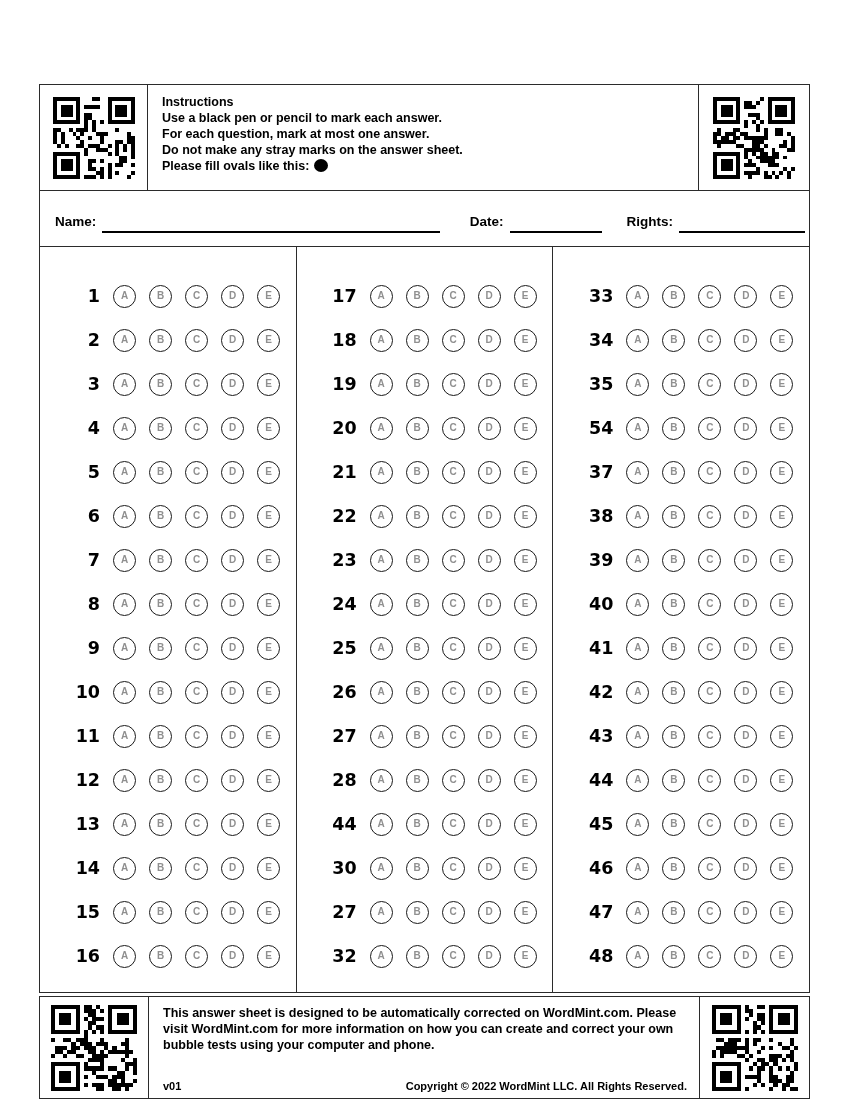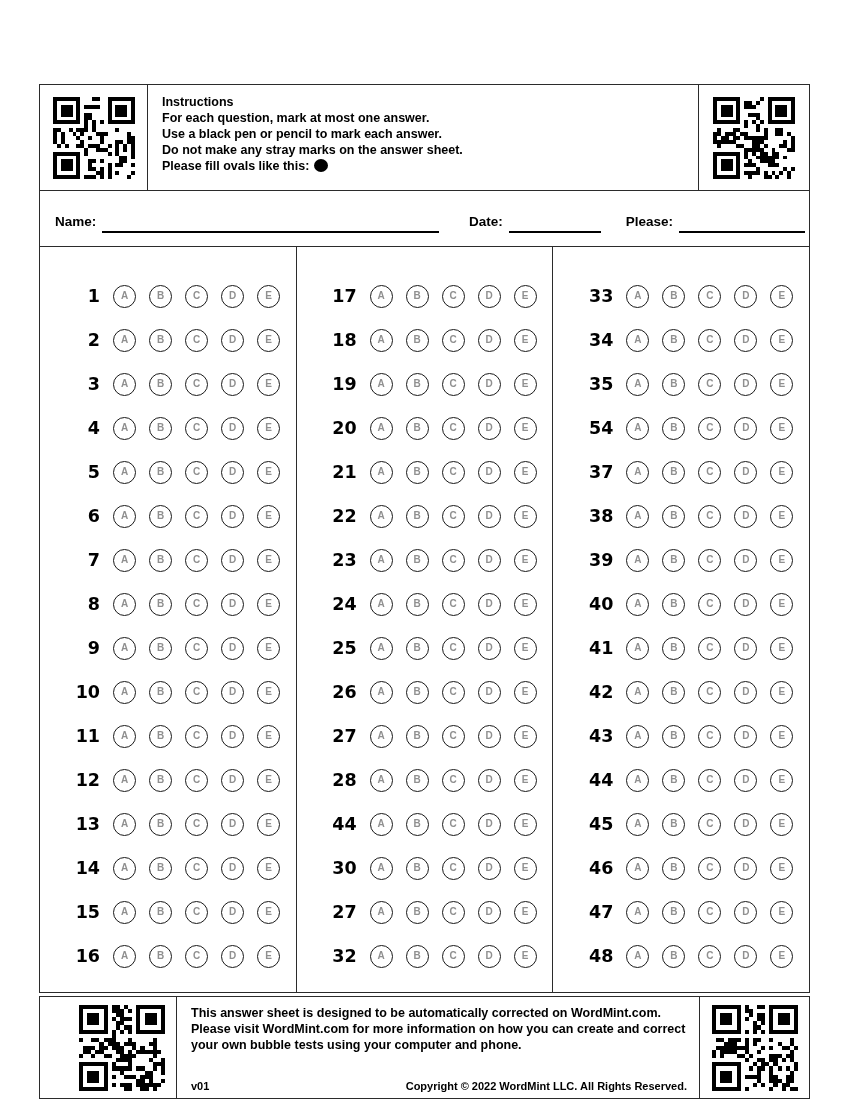--- a/index.html
+++ b/index.html
@@ -44,21 +44,21 @@
     width:60px;text-align:right;font-weight:bold;font-size:17.5px;
     font-family:"DejaVu Sans",sans-serif;flex:none;
   }
   .bubbles{display:flex;gap:13px;margin-left:13px;}
   .bubble{
     width:23px;height:23px;border:1.7px solid var(--bubble-stroke,#1a1a1a);border-radius:50%;
     box-sizing:border-box;display:flex;align-items:center;justify-content:center;background:#fff;cursor:pointer;
   }
   .bubble-letter{font-size:10px;font-weight:bold;color:var(--bubble-letter,#909090);line-height:1;}
   
-  .footer{display:flex;border:1.5px solid var(--border,#2b2b2b);height:103px;box-sizing:border-box;margin-top:3px;padding-left:28px;}
+  .footer{display:flex;border:1.5px solid var(--border,#2b2b2b);height:103px;box-sizing:border-box;margin-top:3px;}
   .footer .qr-cell.left{border-right:1.5px solid var(--border,#2b2b2b);width:109px;}
   .footer .qr-cell.right{border-left:1.5px solid var(--border,#2b2b2b);width:110px;}
   .footer-text{flex:1;display:flex;flex-direction:column;padding:8px 12px 6px 14px;box-sizing:border-box;}
   .footer-para{font-weight:bold;font-size:12.5px;line-height:16px;}
   .footer-bottom{margin-top:auto;display:flex;justify-content:space-between;align-items:flex-end;
     font-weight:bold;font-size:11px;}
 </style>
 </head>
 <body>
 
@@ -262,22 +262,22 @@
             <rect x="9" y="20" width="1" height="1" fill="#000"></rect>
             <rect x="10" y="20" width="1" height="1" fill="#000"></rect>
             <rect x="12" y="20" width="1" height="1" fill="#000"></rect>
             <rect x="14" y="20" width="1" height="1" fill="#000"></rect>
             <rect x="19" y="20" width="1" height="1" fill="#000"></rect>
           </svg>
       </div>
       <div class="instr-cell">
         <div class="instr-title">Instructions</div>
         <div id="instr-lines">
+            <div class="instr-line">Use a black pen or pencil to mark each answer.</div>
             <div class="instr-line">For each question, mark at most one answer.</div>
-            <div class="instr-line">Use a black pen or pencil to mark each answer.</div>
             <div class="instr-line">Do not make any stray marks on the answer sheet.</div>
           </div>
         <div class="instr-line">
           <span>Please fill ovals like this:</span><span class="fill-dot"></span>
         </div>
       </div>
       <div class="qr-cell right">
         <svg class="qr small" viewBox="0 0 21 21" shape-rendering="crispEdges">
             <rect x="0" y="0" width="21" height="21" fill="#fff"></rect>
             <rect x="0" y="0" width="1" height="1" fill="#000"></rect>
@@ -498,21 +498,21 @@
       </div>
     </div>
 
     <div class="name-row">
       <span class="nr-label">Name:</span>
       <span class="write-line line-name"></span>
       <span class="gap-a"></span>
       <span class="nr-label">Date:</span>
       <span class="write-line line-date"></span>
       <span class="gap-b"></span>
-      <span class="nr-label">Please:</span>
+      <span class="nr-label">Rights:</span>
       <span class="write-line line-period"></span>
     </div>
 
     <div class="grid" id="answer-grid">
         <div class="grid-col">
           <div class="q-row">
             <span class="q-num">1</span>
             <span class="bubbles">
               <span class="bubble">
                 <span class="bubble-letter">A</span>

